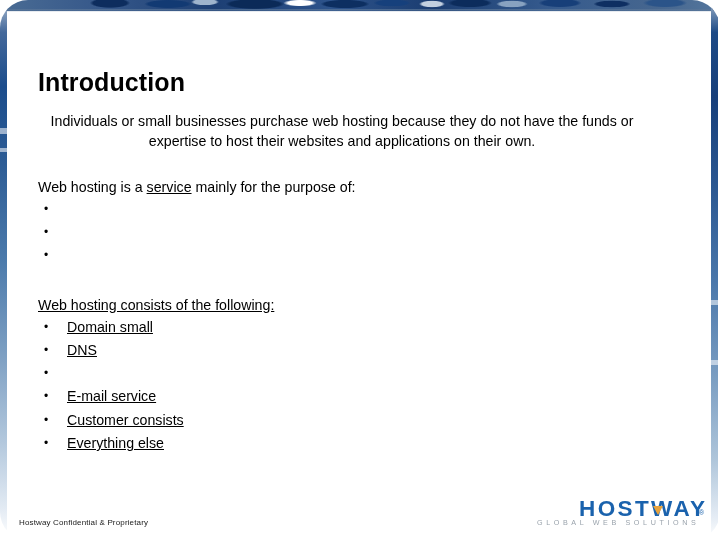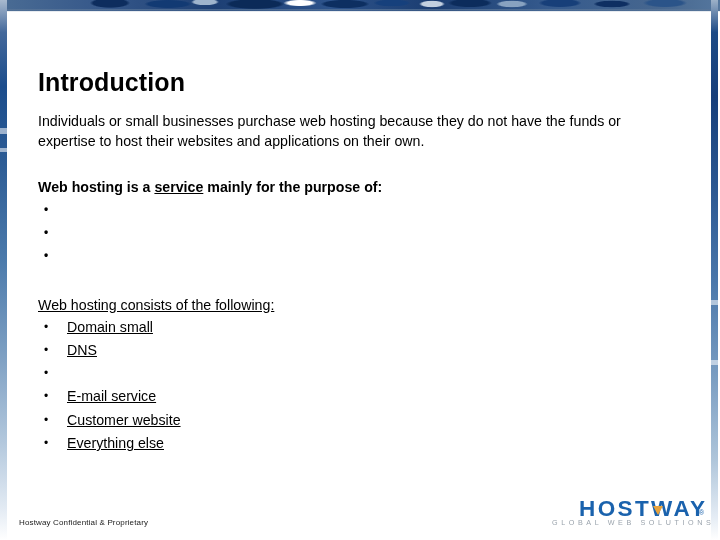--- a/index.html
+++ b/index.html
@@ -13,20 +13,21 @@
     background: #ffffff;
     font-family: "Liberation Sans", sans-serif;
   }
 
   #slide {
     position: relative;
     width: 720px;
     height: 540px;
     background: #ffffff;
     overflow: hidden;
+    border-radius: 28px;
   }
 
   
   .top-banner {
     position: absolute;
     top: 0;
     left: 0;
     width: 720px;
     height: 11px;
     background:
@@ -128,22 +129,22 @@
   }
   ul.bullets li .bullet-dot {
     position: absolute;
     left: 6px;
     top: 0;
     font-size: 12px;
     line-height: 23.3px;
     color: #000;
   }
 
-  #block-intro { top: 112px; width: 608px; }
-  #block-service { top: 178px; font-weight: bold; }
+  #block-intro { top: 112px; width: 608px; text-align: center; }
+  #block-service { top: 178px; }
   #block-consists { top: 296px; text-decoration: underline; }
 
   
   .footer-note {
     position: absolute;
     left: 19px;
     top: 518px;
     font-size: 8px;
     font-weight: normal;
     color: #1a1a1a;
@@ -190,21 +191,20 @@
   }
   .logo-tag {
     position: absolute;
     left: 1px;
     top: 21px;
     font-size: 7.2px;
     letter-spacing: 3.6px;
     color: #9aa3ac;
     line-height: 9px;
     white-space: nowrap;
-    margin-left: 15px;
   }
 </style>
 </head>
 <body>
 
 <div id="slide">
 
   <div class="top-banner"></div>
   <div class="top-banner-shade"></div>
 
@@ -232,21 +232,21 @@
     </ul>
   </div>
 
   <div class="body-block" id="block-consists">
     <p class="para">Web hosting consists of the following:</p>
     <ul class="bullets">
       <li><span class="bullet-dot">•</span><span>Domain small</span></li>
       <li><span class="bullet-dot">•</span><span>DNS</span></li>
       <li><span class="bullet-dot">•</span></li>
       <li><span class="bullet-dot">•</span><span>E-mail service</span></li>
-      <li><span class="bullet-dot">•</span><span>Customer website</span></li>
+      <li><span class="bullet-dot">•</span><span>Customer consists</span></li>
       <li><span class="bullet-dot">•</span><span>Everything else</span></li>
     </ul>
   </div>
 
   <div class="footer-note">Hostway Confidential &amp; Proprietary</div>
 
   <div class="logo">
     <div class="logo-word">HOSTWAY</div>
     <div class="logo-accent"></div>
     <div class="logo-reg">®</div>

